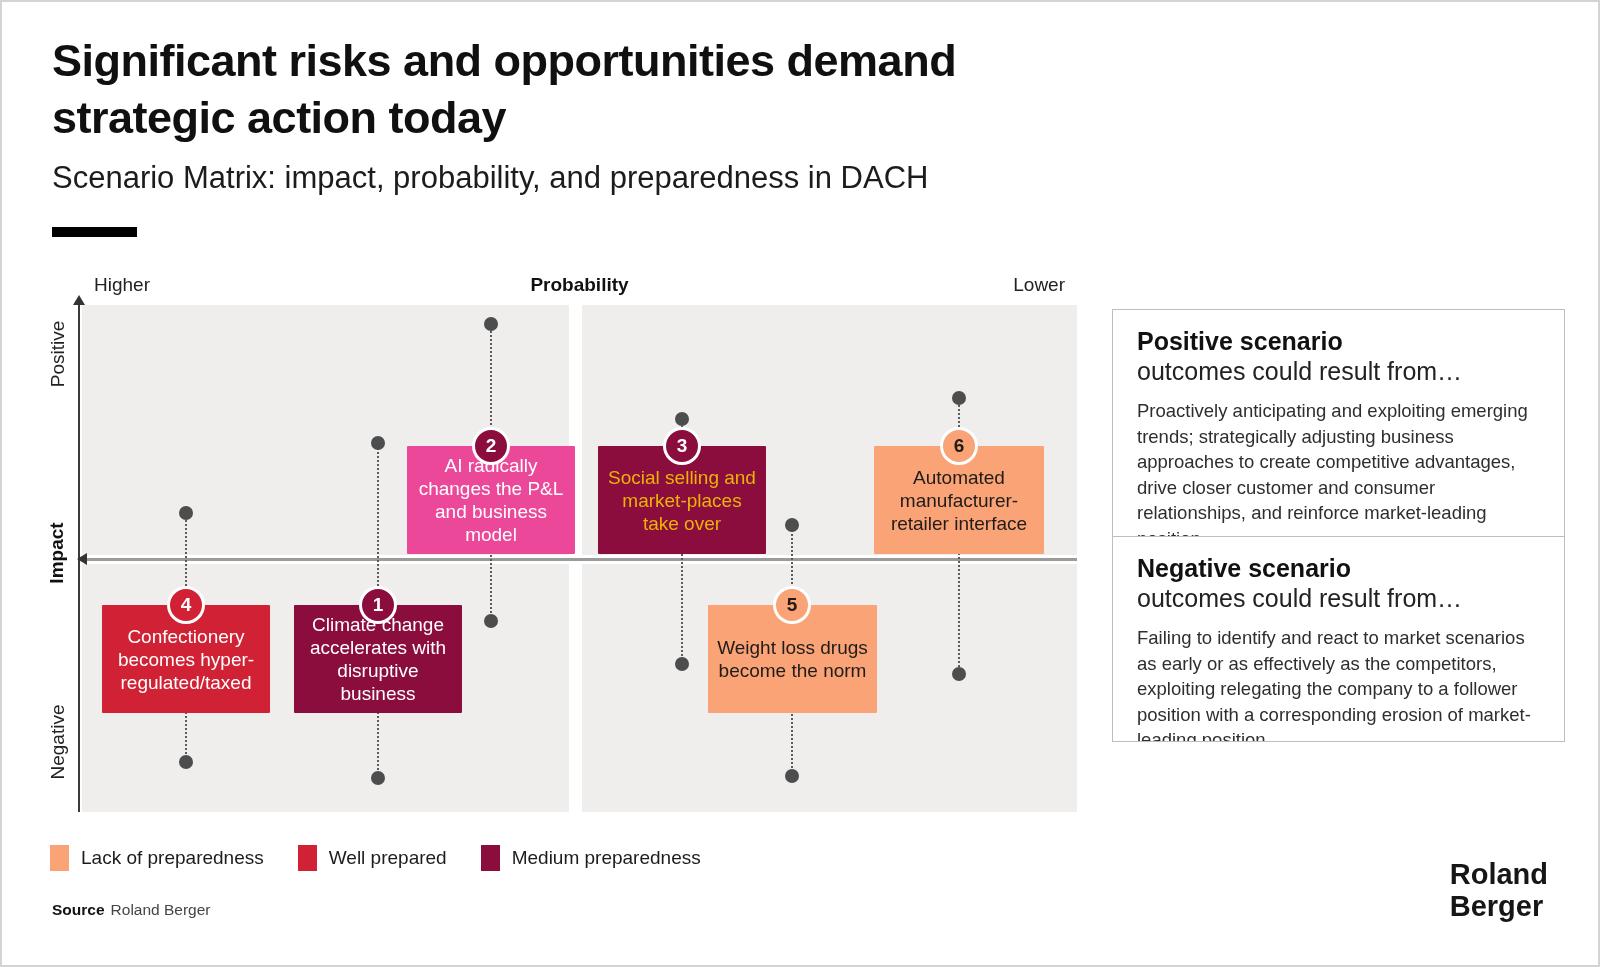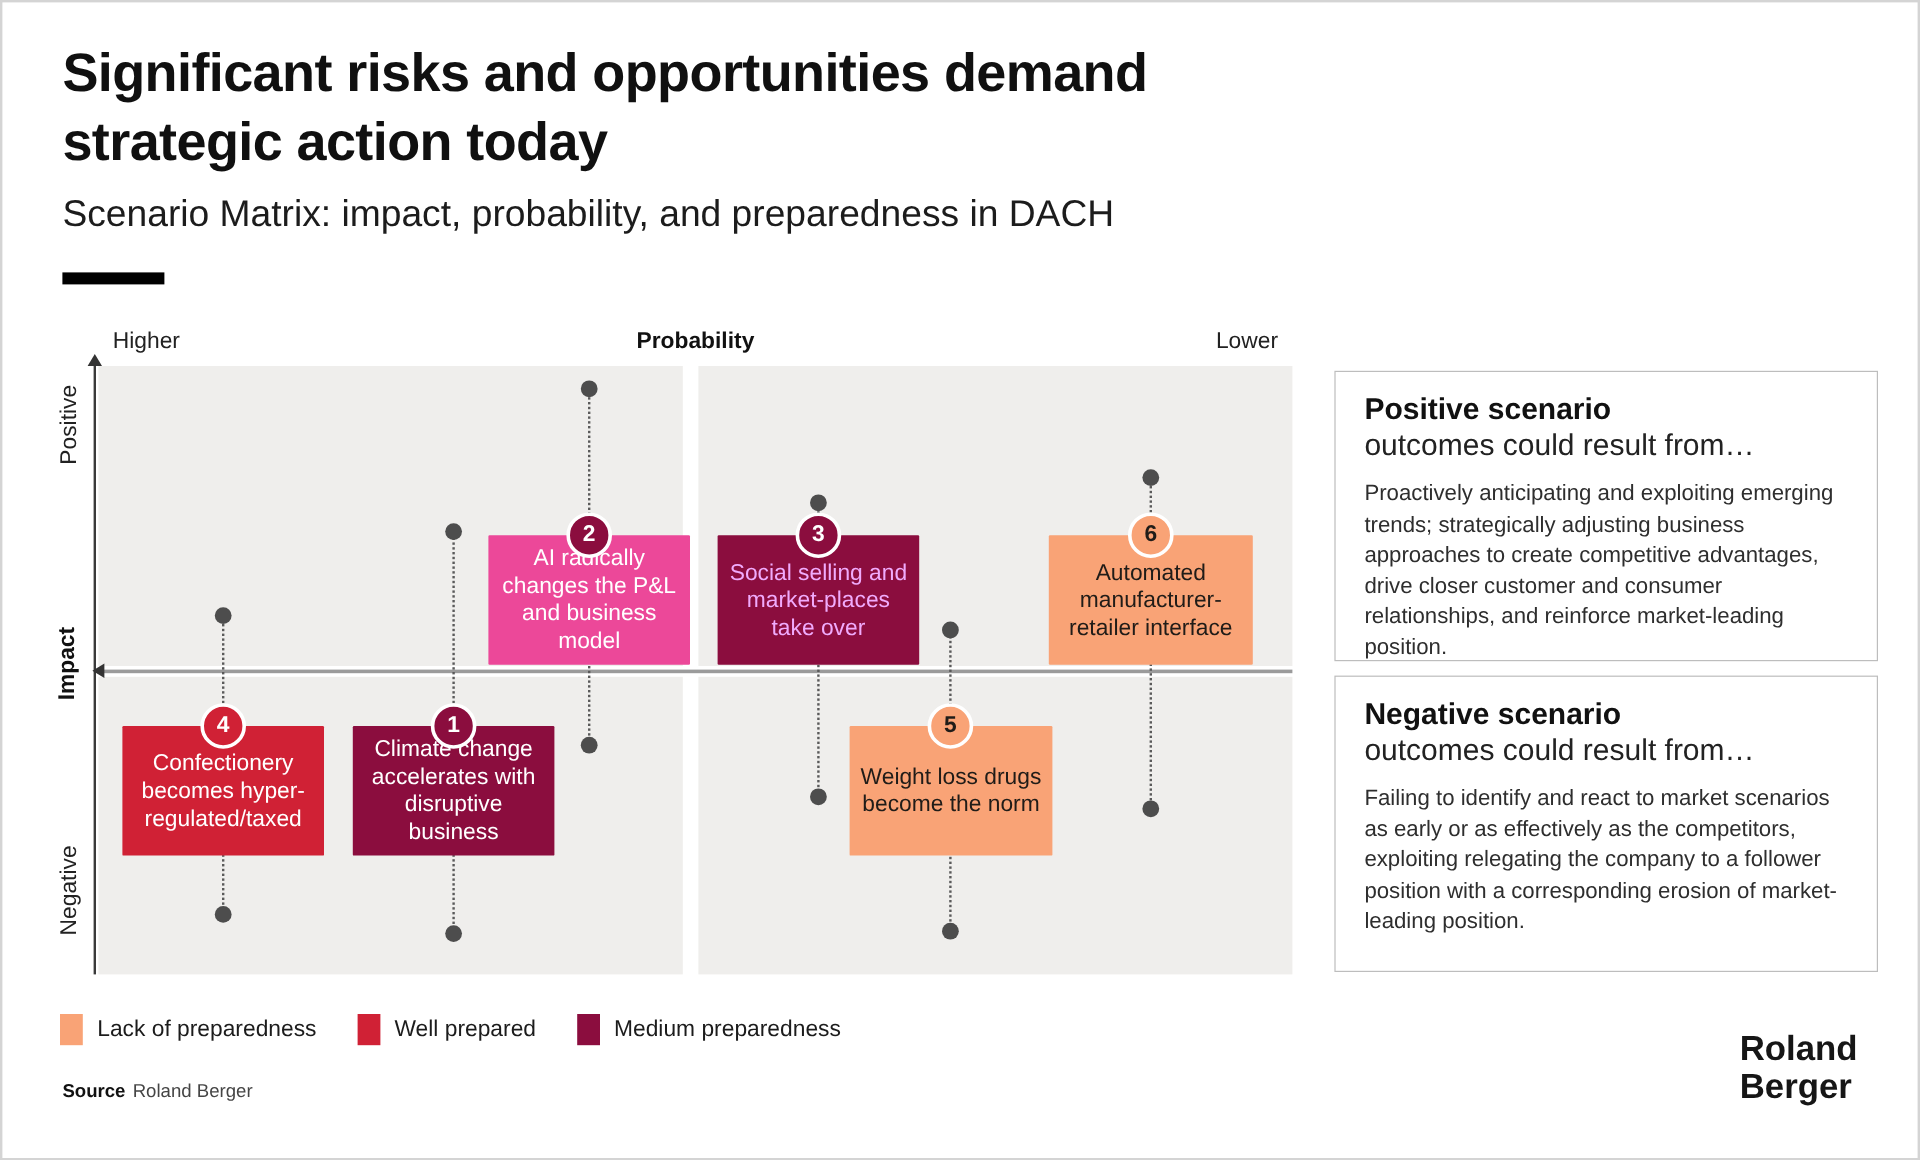--- a/index.html
+++ b/index.html
@@ -50,21 +50,21 @@
                 text-align:center;font-size:19px;line-height:23px;padding:8px 8px;
                 box-sizing:border-box;border-radius:1px;}
   .scenario-badge{position:absolute;z-index:4;width:32px;height:32px;border:3px solid #fff;
                   border-radius:50%;display:flex;align-items:center;justify-content:center;
                   font-weight:700;font-size:19px;box-sizing:content-box;}
 
   
   .panel{position:absolute;left:1110px;width:453px;border:1px solid #bdbdbd;background:#fff;
          box-sizing:border-box;padding:16px 24px 0 24px;overflow:hidden;}
   #panel-positive{top:307px;height:242px;}
-  #panel-negative{top:561px;height:247px;}
+  #panel-negative{top:534px;height:206px;}
   .panel-title{font-size:25px;font-weight:700;line-height:30px;color:#111;}
   .panel-sub{font-size:25px;font-weight:400;line-height:30px;color:#222;margin-bottom:12px;}
   .panel-body{font-size:18.5px;line-height:25.5px;color:#2e2e2e;}
 
   
   #legend{position:absolute;left:48px;top:843px;display:flex;gap:34px;align-items:center;}
   .legend-item{display:flex;align-items:center;gap:12px;}
   .legend-swatch{width:19px;height:26px;display:inline-block;}
   .legend-label{font-size:19px;color:#1c1c1c;}
 
@@ -112,21 +112,21 @@
       <div class="range-line" style="left: 488px; top: 322px; height: 297px;"></div>
       <div class="range-dot" style="left: 482px; top: 315px; background: rgb(77, 77, 77);"></div>
       <div class="range-dot" style="left: 482px; top: 612px; background: rgb(77, 77, 77);"></div>
       <div class="scenario-box" style="left: 405px; top: 444px; width: 168px; height: 108px; background: #ec4899; color: rgb(255, 255, 255);">
         <span>AI radically changes the P&amp;L and business model</span>
       </div>
       <div class="scenario-badge" style="left: 470px; top: 425px; background: rgb(139, 13, 62); color: rgb(255, 255, 255);">2</div>
       <div class="range-line" style="left: 679px; top: 417px; height: 245px;"></div>
       <div class="range-dot" style="left: 673px; top: 410px; background: rgb(77, 77, 77);"></div>
       <div class="range-dot" style="left: 673px; top: 655px; background: rgb(77, 77, 77);"></div>
-      <div class="scenario-box" style="left: 596px; top: 444px; width: 168px; height: 108px; background: rgb(139, 13, 62); color: #f0abfc;">
+      <div class="scenario-box" style="left: 596px; top: 444px; width: 168px; height: 108px; background: rgb(139, 13, 62); color: #eab308;">
         <span>Social selling and market-places take over</span>
       </div>
       <div class="scenario-badge" style="left: 661px; top: 425px; background: rgb(139, 13, 62); color: rgb(255, 255, 255);">3</div>
       <div class="range-line" style="left: 183px; top: 511px; height: 249px;"></div>
       <div class="range-dot" style="left: 177px; top: 504px; background: rgb(77, 77, 77);"></div>
       <div class="range-dot" style="left: 177px; top: 753px; background: rgb(77, 77, 77);"></div>
       <div class="scenario-box" style="left: 100px; top: 603px; width: 168px; height: 108px; background: rgb(208, 33, 53); color: rgb(255, 255, 255); align-items: center;">
         <span>Confectionery becomes hyper-regulated/taxed</span>
       </div>
       <div class="scenario-badge" style="left: 165px; top: 584px; background: rgb(208, 33, 53); color: rgb(255, 255, 255);">4</div>

